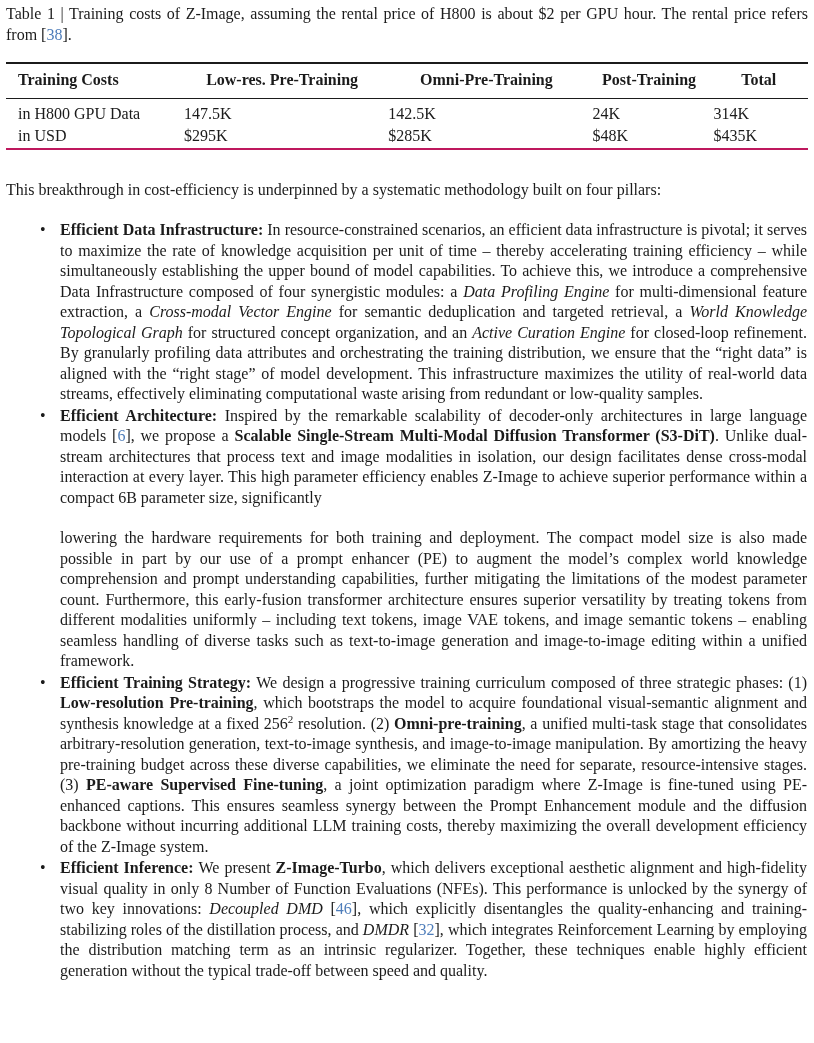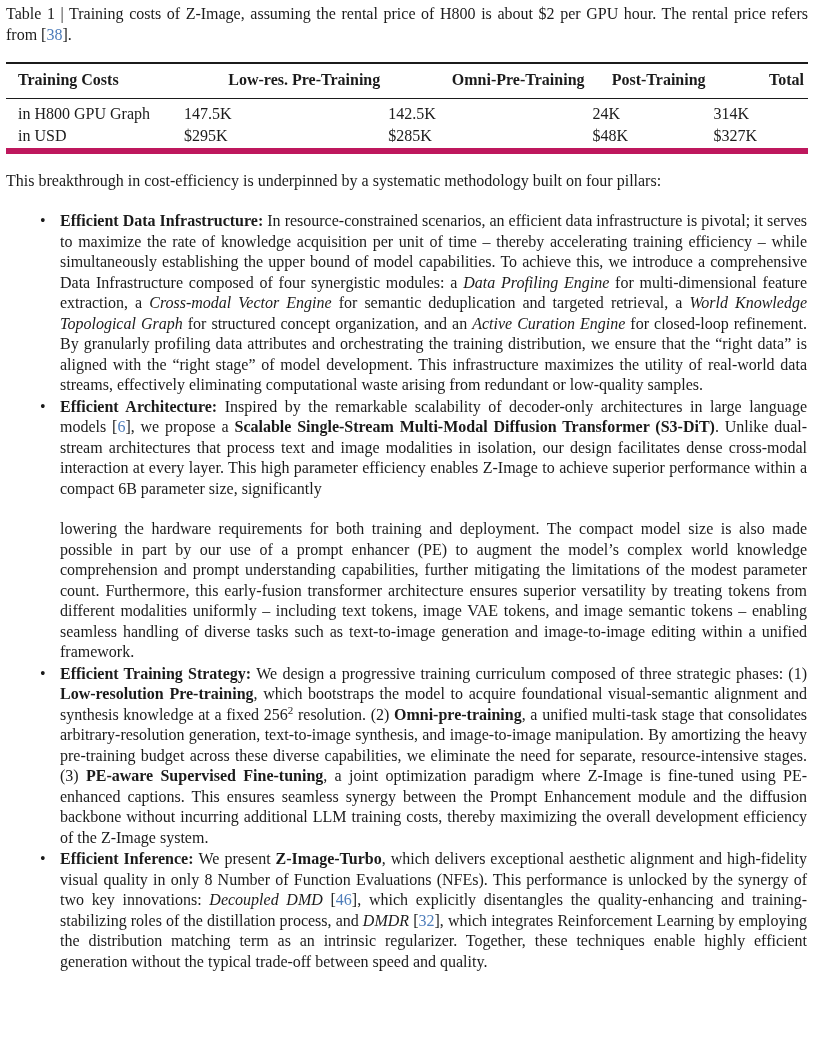--- a/index.html
+++ b/index.html
@@ -35,47 +35,47 @@
   sup.seg-sup {
     font-size: 11px;
     line-height: 0;
   }
   table.costs {
     width: 100%;
     border-collapse: collapse;
     table-layout: fixed;
     margin: 17px 0 17px 0;
     border-top: 2px solid #1b1b1b;
-    border-bottom: 6px solid #be185d;
+    border-bottom: 2px solid #be185d;
   }
   table.costs thead tr {
     border-bottom: 1.2px solid #1b1b1b;
   }
   table.costs th {
     font-weight: bold;
     padding: 6px 4px 7px 4px;
-    text-align: right;
+    text-align: center;
   }
   table.costs td {
     padding: 1px 4px;
   }
   table.costs tbody tr:first-child td { padding-top: 5px; }
   table.costs tbody tr:last-child td { }
   table.costs th:nth-child(1), table.costs td:nth-child(1) {
     text-align: left;
     padding-left: 12px;
   }
   table.costs th:nth-child(1) { width: 21%; }
   table.costs th:nth-child(2) { width: 26%; }
   table.costs th:nth-child(3) { width: 26%; }
   table.costs th:nth-child(4) { width: 15%; }
   table.costs th:nth-child(5) { width: 12%; }
   .intro {
     text-align: justify;
-    margin-top: 17px;
+    margin-top: 30px;
   }
   ul.pillars {
     margin: 20px 0 0 0;
     padding: 0 1px 0 54px;
     list-style: none;
   }
   ul.pillars li {
     position: relative;
     text-align: justify;
     margin: 0 0 1px 0;
@@ -102,32 +102,32 @@
       <tr>
           <th>Training Costs</th>
           <th>Low-res. Pre-Training</th>
           <th>Omni-Pre-Training</th>
           <th>Post-Training</th>
           <th>Total</th>
         </tr>
     </thead>
     <tbody>
         <tr>
-          <td>in H800 GPU Graph</td>
+          <td>in H800 GPU Data</td>
           <td>147.5K</td>
           <td>142.5K</td>
           <td>24K</td>
           <td>314K</td>
         </tr>
         <tr>
           <td>in USD</td>
           <td>$295K</td>
           <td>$285K</td>
           <td>$48K</td>
-          <td>$327K</td>
+          <td>$435K</td>
         </tr>
       </tbody>
   </table>
 
   <p class="intro">This breakthrough in cost-efficiency is underpinned by a systematic methodology built on four pillars:</p>
 
   <ul class="pillars">
       <li>
         <div class="pillar-para"><span class="seg-b">Efficient Data Infrastructure: </span><span>In resource-constrained scenarios, an efficient data infrastructure is pivotal; it serves to maximize the rate of knowledge acquisition per unit of time – thereby accelerating training efficiency – while simultaneously establishing the upper bound of model capabilities. To achieve this, we introduce a comprehensive Data Infrastructure composed of four synergistic modules: a </span><span class="seg-i">Data Profiling Engine</span><span> for multi-dimensional feature extraction, a </span><span class="seg-i">Cross-modal Vector Engine</span><span> for semantic deduplication and targeted retrieval, a </span><span class="seg-i">World Knowledge Topological Graph</span><span> for structured concept organization, and an </span><span class="seg-i">Active Curation Engine</span><span> for closed-loop refinement. By granularly profiling data attributes and orchestrating the training distribution, we ensure that the “right data” is aligned with the “right stage” of model development. This infrastructure maximizes the utility of real-world data streams, effectively eliminating computational waste arising from redundant or low-quality samples.</span></div>
       </li>

